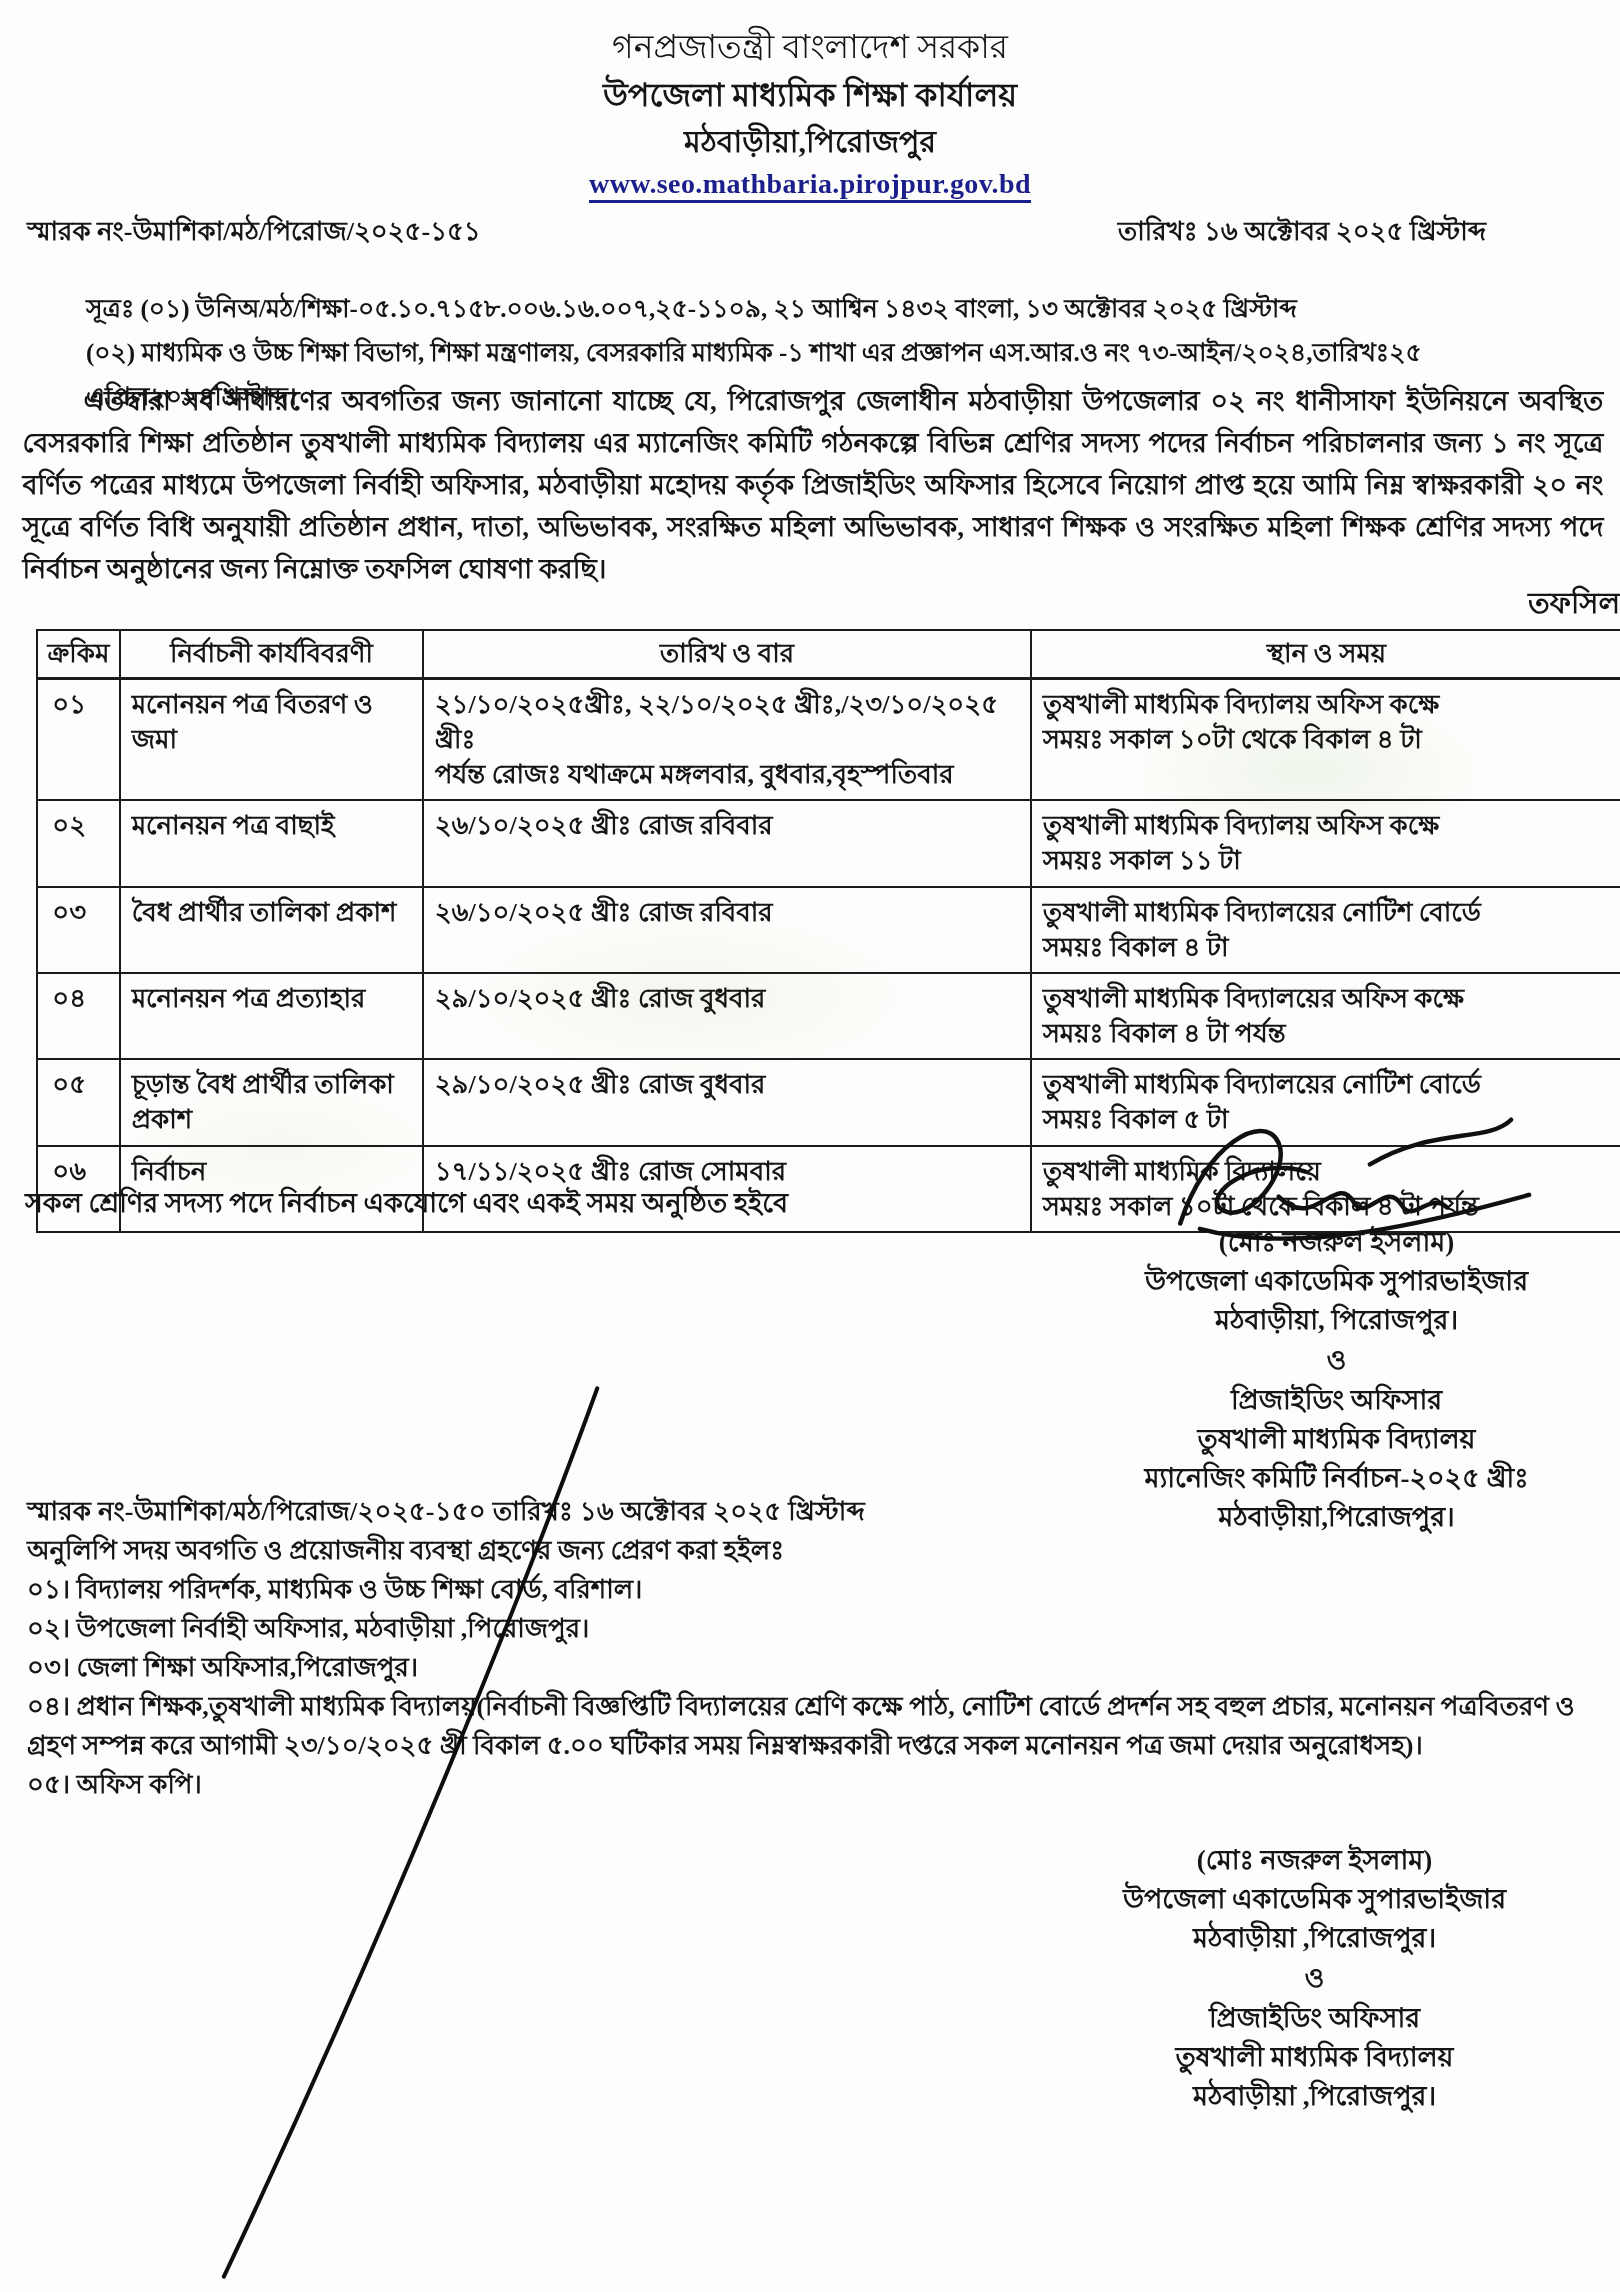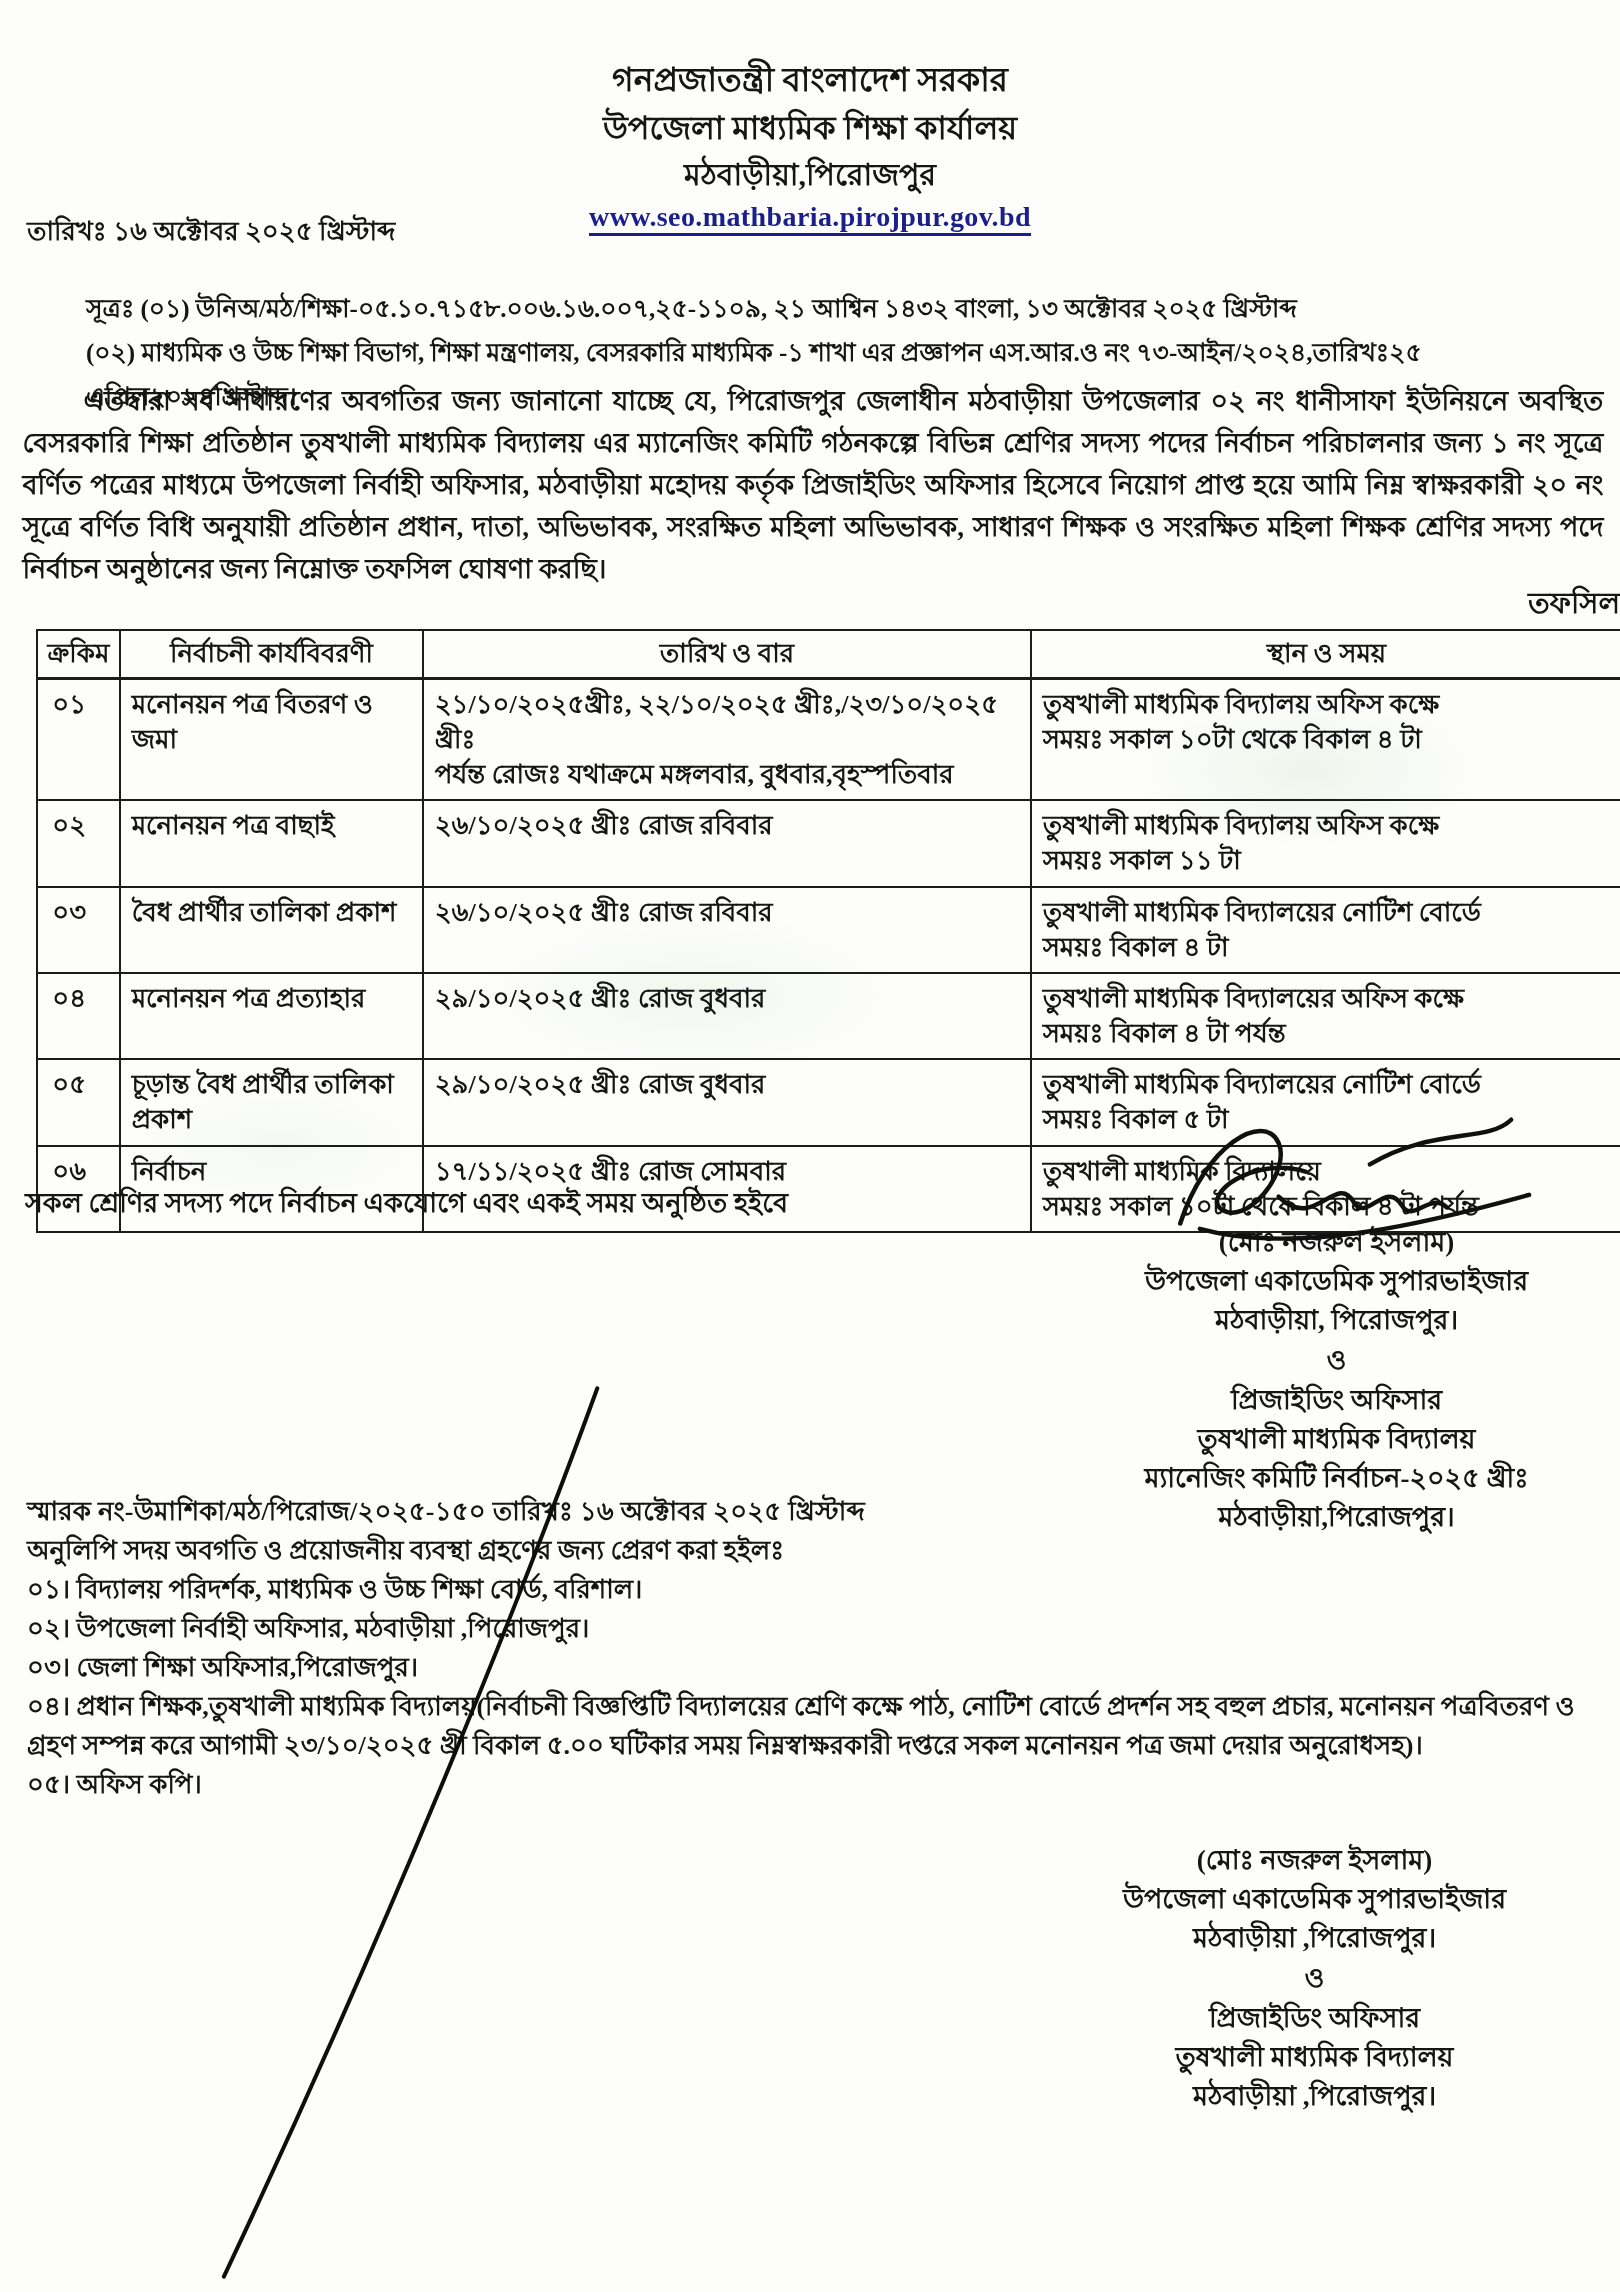--- a/index.html
+++ b/index.html
@@ -11,21 +11,21 @@
     color:#151515;
     overflow:hidden;
   }
   
   .tint{position:absolute;border-radius:50%;pointer-events:none;}
   .tint.t1{left:1057px;top:663px;width:502px;height:215px;background:radial-gradient(closest-side,rgba(150,195,135,.14),transparent 70%);}
   .tint.t2{left:376px;top:878px;width:627px;height:233px;background:radial-gradient(closest-side,rgba(150,195,135,.10),transparent 70%);}
   .tint.t3{left:54px;top:1057px;width:448px;height:179px;background:radial-gradient(closest-side,rgba(150,195,135,.08),transparent 70%);}
 
   .header{position:absolute;top:23px;left:0;width:100%;text-align:center;}
-  .header .l1{font-size:33px;font-weight:bold;line-height:48px;margin-top:33px;}
+  .header .l1{font-size:33px;font-weight:normal;line-height:48px;}
   .header .l2{font-size:32px;font-weight:bold;line-height:48px;}
   .header .l3{font-size:30px;font-weight:bold;line-height:45px;}
   .website{display:inline-block;margin-top:3.6px;font-size:28px;font-weight:bold;color:#1b1f8c;text-decoration:none;border-bottom:3.6px solid #1b1f8c;letter-spacing:0.4px;font-family:"Liberation Serif","DejaVu Serif",serif;}
 
   .memo-row{position:absolute;top:211px;left:27px;right:134px;display:flex;justify-content:space-between;font-size:26px;font-weight:600;}
   .refs{position:absolute;top:287px;left:86px;width:1514px;font-size:25px;font-weight:600;line-height:44px;}
   .body-par{position:absolute;top:380px;left:22.4px;width:1581px;margin:0;font-size:27px;font-weight:600;line-height:42px;text-align:justify;text-indent:61px;}
   .schedule-title{position:absolute;top:580px;left:0;width:100%;text-align:right;font-size:29px;font-weight:bold;}
 
   table.schedule{position:absolute;top:629px;left:16px;width:1587px;border-collapse:collapse;table-layout:fixed;font-size:26px;font-weight:600;}
@@ -61,20 +61,21 @@
   <div class="tint t3"></div>
 
   <div class="header">
     <div class="l1">গনপ্রজাতন্ত্রী বাংলাদেশ সরকার</div>
     <div class="l2">উপজেলা মাধ্যমিক শিক্ষা কার্যালয়</div>
     <div class="l3">মঠবাড়ীয়া,পিরোজপুর</div>
     <div><a href="#" class="website">www.seo.mathbaria.pirojpur.gov.bd</a></div>
   </div>
 
   <div class="memo-row">
+    <span>স্মারক নং-উমাশিকা/মঠ/পিরোজ/২০২৫-১৫১</span>
     <span>তারিখঃ ১৬ অক্টোবর ২০২৫ খ্রিস্টাব্দ</span>
   </div>
 
   <div class="refs">
     <div>সূত্রঃ (০১) উনিঅ/মঠ/শিক্ষা-০৫.১০.৭১৫৮.০০৬.১৬.০০৭,২৫-১১০৯, ২১ আশ্বিন ১৪৩২ বাংলা, ১৩ অক্টোবর ২০২৫ খ্রিস্টাব্দ</div>
     <div>(০২) মাধ্যমিক ও উচ্চ শিক্ষা বিভাগ, শিক্ষা মন্ত্রণালয়, বেসরকারি মাধ্যমিক -১ শাখা এর প্রজ্ঞাপন এস.আর.ও নং ৭৩-আইন/২০২৪,তারিখঃ২৫ এপ্রিল২০২৪খ্রিস্টাব্দ।</div>
   </div>
 
   <p class="body-par">এতদ্বারা সর্ব সাধারণের অবগতির জন্য জানানো যাচ্ছে যে, পিরোজপুর জেলাধীন মঠবাড়ীয়া উপজেলার ০২ নং ধানীসাফা ইউনিয়নে অবস্থিত বেসরকারি শিক্ষা প্রতিষ্ঠান তুষখালী  মাধ্যমিক বিদ্যালয় এর ম্যানেজিং কমিটি গঠনকল্পে বিভিন্ন শ্রেণির সদস্য পদের নির্বাচন পরিচালনার জন্য ১ নং সূত্রে বর্ণিত পত্রের মাধ্যমে উপজেলা নির্বাহী অফিসার, মঠবাড়ীয়া মহোদয় কর্তৃক প্রিজাইডিং অফিসার হিসেবে নিয়োগ প্রাপ্ত হয়ে আমি নিম্ন স্বাক্ষরকারী ২০ নং সূত্রে বর্ণিত বিধি অনুযায়ী প্রতিষ্ঠান প্রধান, দাতা, অভিভাবক, সংরক্ষিত মহিলা অভিভাবক, সাধারণ শিক্ষক ও সংরক্ষিত মহিলা শিক্ষক শ্রেণির সদস্য পদে নির্বাচন অনুষ্ঠানের জন্য নিম্নোক্ত তফসিল ঘোষণা করছি।</p>
 

